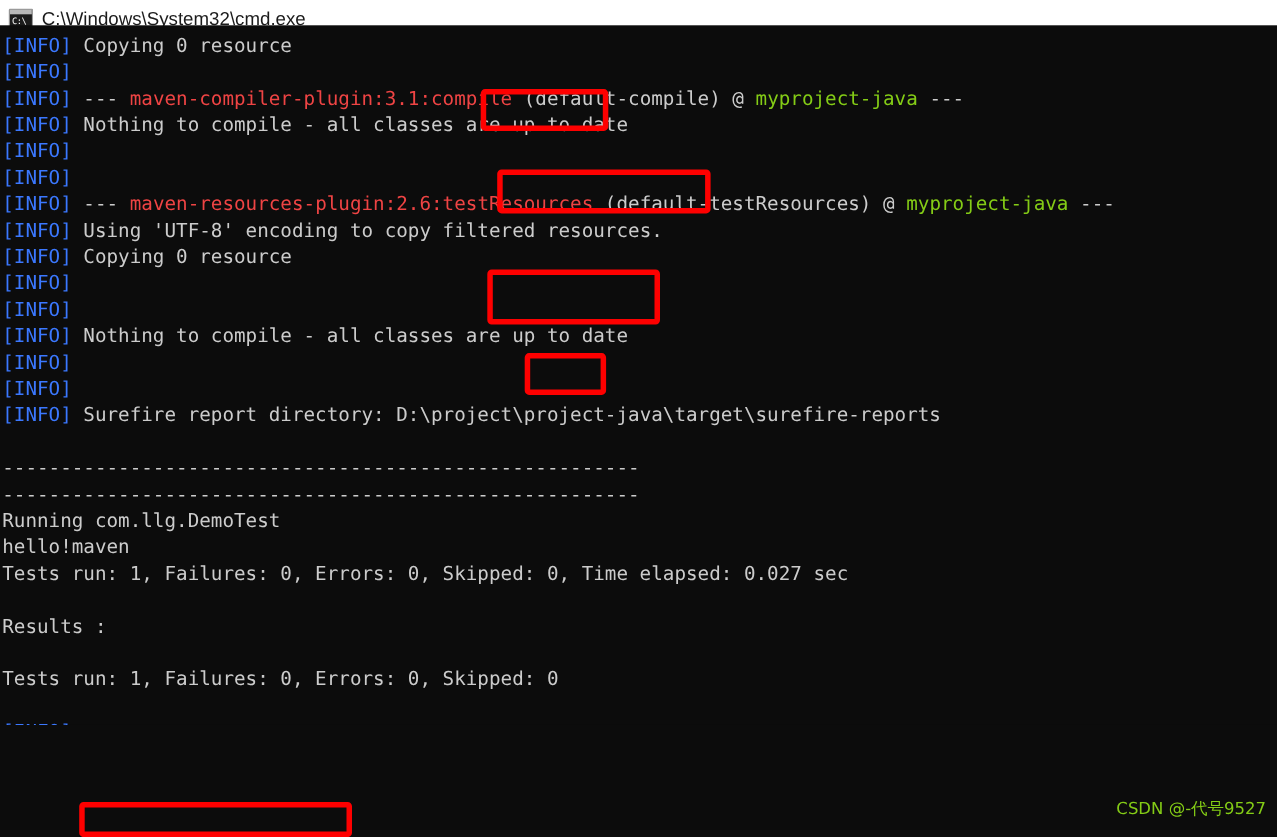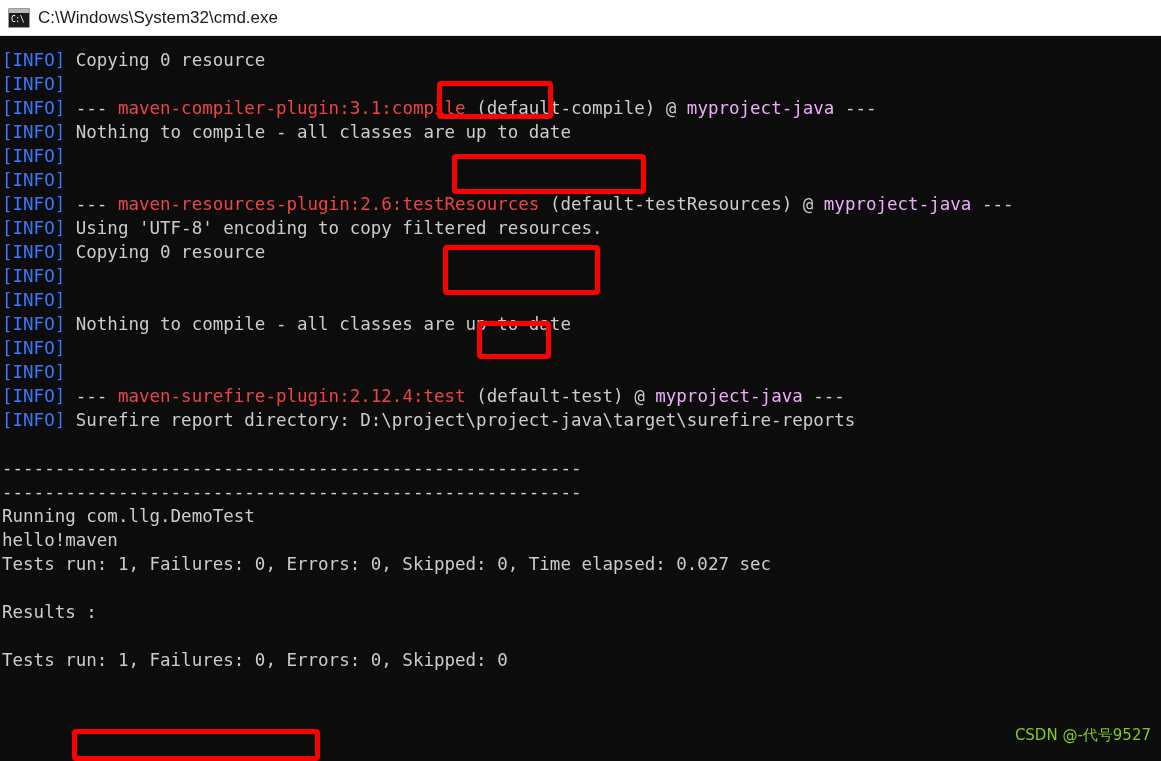--- a/index.html
+++ b/index.html
@@ -66,21 +66,21 @@
   .titlebar-text {
     font-family: "Liberation Sans", sans-serif;
     font-size: 17px;
     color: #1b1b1b;
     white-space: nowrap;
   }
 
   
   .console {
     position: absolute;
-    top: 41px;
+    top: 23px;
     left: 0;
     width: 1161px;
     height: 636px;
     background: #0c0c0c;
     overflow: hidden;
   }
   .lines {
     position: absolute;
     top: 7px;
     left: 2px;
@@ -91,21 +91,21 @@
     line-height: 24px;
     font-family: "DejaVu Sans Mono", monospace;
     font-size: 17.5px;
     white-space: pre;
     color: #cccccc;
     letter-spacing: 0px;
   }
   .c-info   { color: #3b78ff; }
   .c-white  { color: #cccccc; }
   .c-dgreen { color: #ef4444; }
-  .c-cyan   { color: #f0abfc; margin-top: 12px; }
+  .c-cyan   { color: #84cc16; margin-top: 12px; }
 
   
   .redbox {
     position: absolute;
     border: 5px solid #fe0000;
     border-radius: 4px;
     box-sizing: border-box;
     background: transparent;
     pointer-events: none;
   }
@@ -142,21 +142,20 @@
         <div class="line"><span class="c-info">[INFO]</span></div>
         <div class="line"><span class="c-info">[INFO]</span></div>
         <div class="line"><span class="c-info">[INFO]</span><span class="c-white"> --- </span><span class="c-dgreen">maven-resources-plugin:2.6:testResources</span><span class="c-white"> (default-testResources) @ </span><span class="c-cyan">myproject-java</span><span class="c-white"> ---</span></div>
         <div class="line"><span class="c-info">[INFO]</span><span class="c-white"> Using 'UTF-8' encoding to copy filtered resources.</span></div>
         <div class="line"><span class="c-info">[INFO]</span><span class="c-white"> Copying 0 resource</span></div>
         <div class="line"><span class="c-info">[INFO]</span></div>
         <div class="line"><span class="c-info">[INFO]</span></div>
         <div class="line"><span class="c-info">[INFO]</span><span class="c-white"> Nothing to compile - all classes are up to date</span></div>
         <div class="line"><span class="c-info">[INFO]</span></div>
         <div class="line"><span class="c-info">[INFO]</span></div>
-        <div class="line"><span class="c-info">[INFO]</span><span class="c-white"> --- </span><span class="c-dgreen">maven-surefire-plugin:2.12.4:test</span><span class="c-white"> (default-test) @ </span><span class="c-cyan">myproject-java</span><span class="c-white"> ---</span></div>
         <div class="line"><span class="c-info">[INFO]</span><span class="c-white"> Surefire report directory: D:\project\project-java\target\surefire-reports</span></div>
         <div class="line">&nbsp;</div>
         <div class="line"><span class="c-white">-------------------------------------------------------</span></div>
         <div class="line"><span class="c-white">-------------------------------------------------------</span></div>
         <div class="line"><span class="c-white">Running com.llg.DemoTest</span></div>
         <div class="line"><span class="c-white">hello!maven</span></div>
         <div class="line"><span class="c-white">Tests run: 1, Failures: 0, Errors: 0, Skipped: 0, Time elapsed: 0.027 sec</span></div>
         <div class="line">&nbsp;</div>
         <div class="line"><span class="c-white">Results :</span></div>
         <div class="line">&nbsp;</div>

